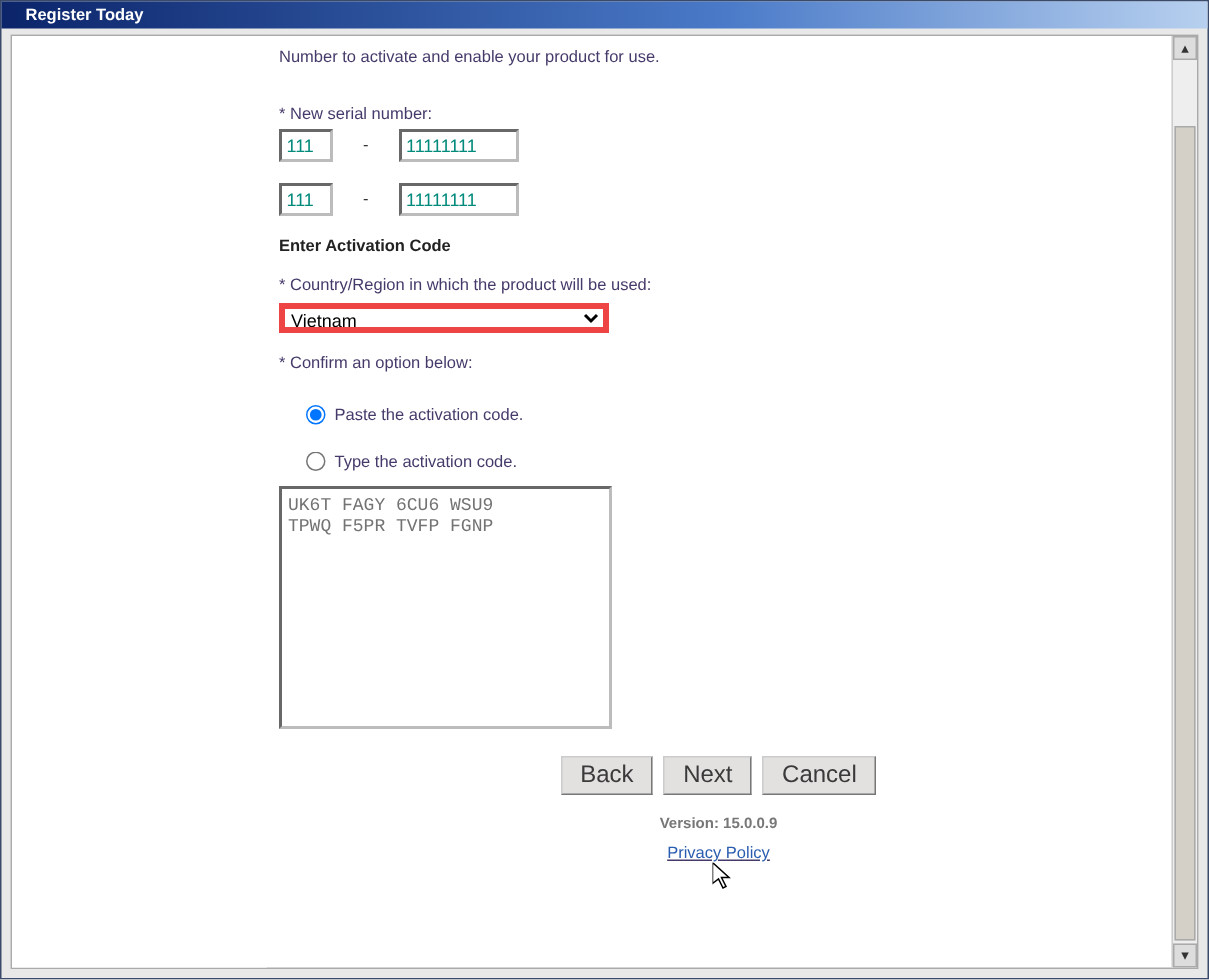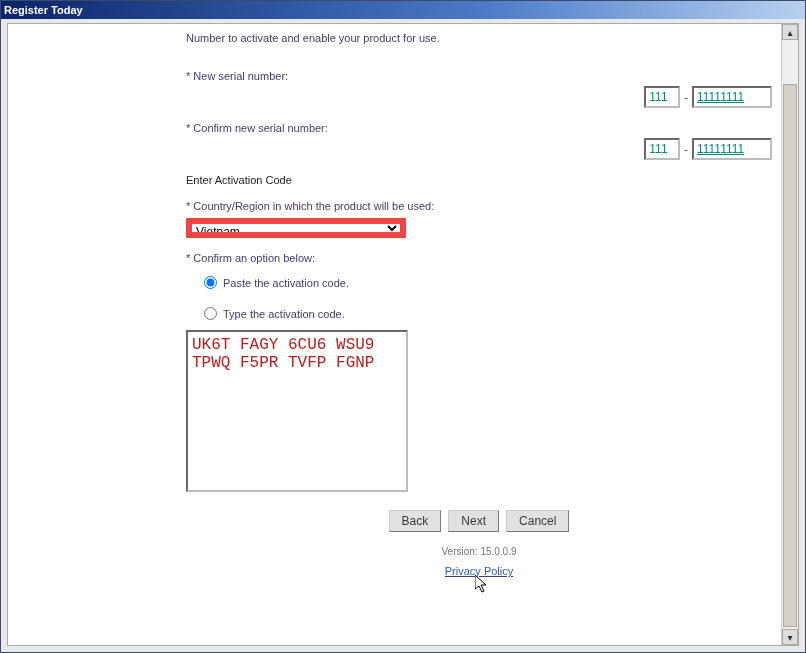--- a/index.html
+++ b/index.html
@@ -15,21 +15,21 @@
     box-sizing: border-box;
     background: #e8e8e8;
     position: relative;
     border: 1px solid #3a4a6a;
   }
   .titlebar {
     height: 18px;
     background: linear-gradient(to right, #0b246a, #4a7ac8 60%, #b7d0ef);
     display: flex;
     align-items: center;
-    padding-left: 3px;
+    padding-left: 16px;
     color: #fff;
     font-weight: bold;
     font-size: 11px;
   }
   .client {
     position: absolute;
     left: 6px;
     right: 6px;
     top: 22px;
     bottom: 6px;
@@ -58,94 +58,94 @@
     overflow: hidden;
   }
   .label {
     color: #463a6a;
     margin-top: 4px;
   }
   .ast { color: #463a6a; }
   .serial-row {
     display: flex;
     align-items: center;
-    gap: 4px;
+    gap: 20px;
     margin-top: 4px;
     margin-bottom: 14px;
-    justify-content: flex-end;
   }
   .serial-row input {
     border: 2px inset #bcbcbc;
     background: #fff;
     color: #008a7c;
     font-family: "Tahoma", sans-serif;
     font-size: 12px;
     padding: 1px 3px;
     height: 16px;
     box-sizing: content-box;
   }
   .serial-a { width: 26px; }
-  .serial-b { width: 70px; text-decoration: underline; }
+  .serial-b { width: 70px; }
   .dash { color: #333; }
   .section-head {
-    font-weight: normal;
+    font-weight: bold;
     color: #222;
     margin-top: 10px;
     margin-bottom: 14px;
   }
   .select-row { margin-top: 6px; margin-bottom: 14px; }
   select {
     width: 220px;
     font-family: "Tahoma", sans-serif;
     font-size: 12px;
-    border: 6px solid #ef4444;
+    border: 4px solid #ef4444;
     background: #fff;
     height: 20px;
   }
   .radio-row {
     display: flex;
     align-items: center;
     gap: 6px;
-    margin: 12px 0 10px 18px;
+    margin: 22px 0 10px 18px;
     color: #463a6a;
   }
   .radio-row input { margin: 0; }
   textarea {
     display: block;
     width: 210px;
     height: 150px;
     border: 2px inset #bcbcbc;
     font-family: "Courier New", monospace;
-    font-size: 16px;
+    font-size: 12px;
     padding: 4px;
     resize: none;
-    color: #b91c1c;
+    color: #737373;
     margin-top: 8px;
   }
   .button-row {
     text-align: center;
     margin-top: 18px;
   }
   .btn {
     display: inline-block;
     border: 1px solid #888;
     background: #e3e0e0;
     color: #3a3a3a;
     font-family: "Tahoma", sans-serif;
-    font-size: 12px;
+    font-size: 16px;
     padding: 3px 12px;
     margin: 0 2px;
     cursor: default;
     border-top-color:#ccc; border-left-color:#ccc; border-right-color:#777; border-bottom-color:#777;
   }
   .version {
     text-align: center;
     color: #777;
     font-size: 10px;
     margin-top: 14px;
+    font-weight: bold;
   }
   .policy {
     text-align: center;
     margin-top: 8px;
     text-decoration: underline;
   }
   .policy a { color: #2a5db0; text-decoration: none; font-size: 11px; }
   
   .vscroll {
     position: absolute;
@@ -198,23 +198,20 @@
 
         <div class="label" style="margin-top:26px;">
           <span class="ast">* </span><span>New serial number:</span>
         </div>
         <div class="serial-row">
           <input class="serial-a" value="111" style="">
           <span class="dash">-</span>
           <input class="serial-b" value="11111111" style="">
         </div>
 
-        <div class="label">
-          <span class="ast">* </span><span>Confirm new serial number:</span>
-        </div>
         <div class="serial-row">
           <input class="serial-a" value="111" style="">
           <span class="dash">-</span>
           <input class="serial-b" value="11111111" style="">
         </div>
 
         <div class="section-head">Enter Activation Code</div>
 
         <div class="label">
           <span class="ast">* </span><span>Country/Region in which the product will be used:</span>

